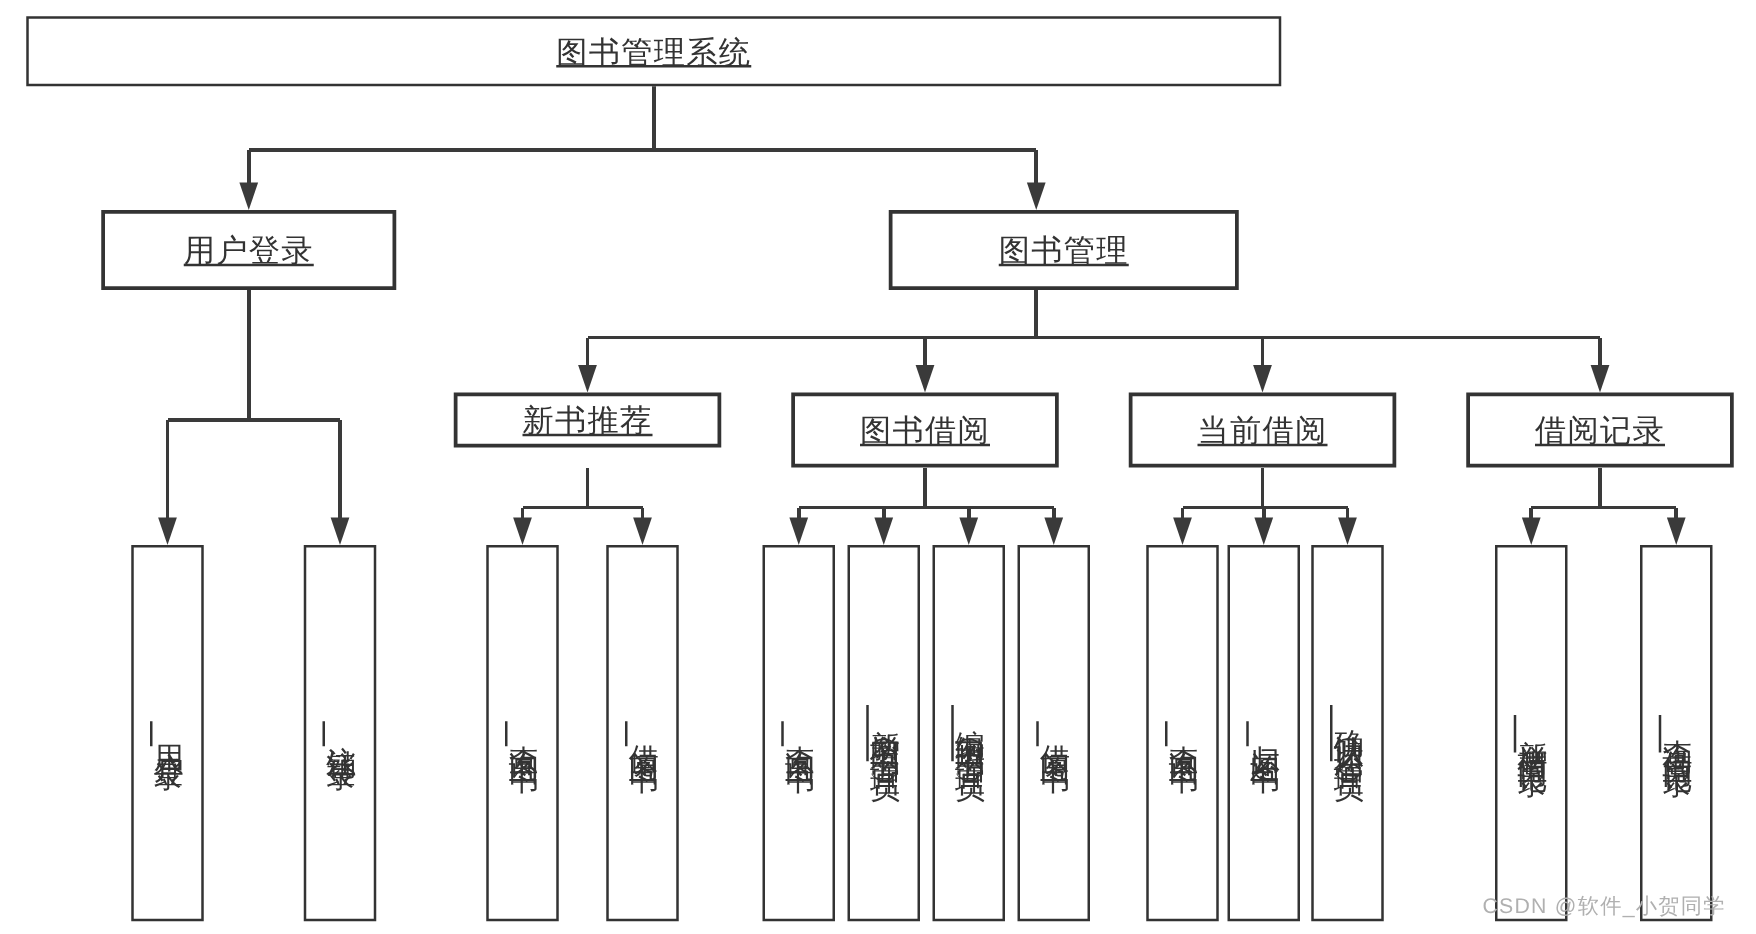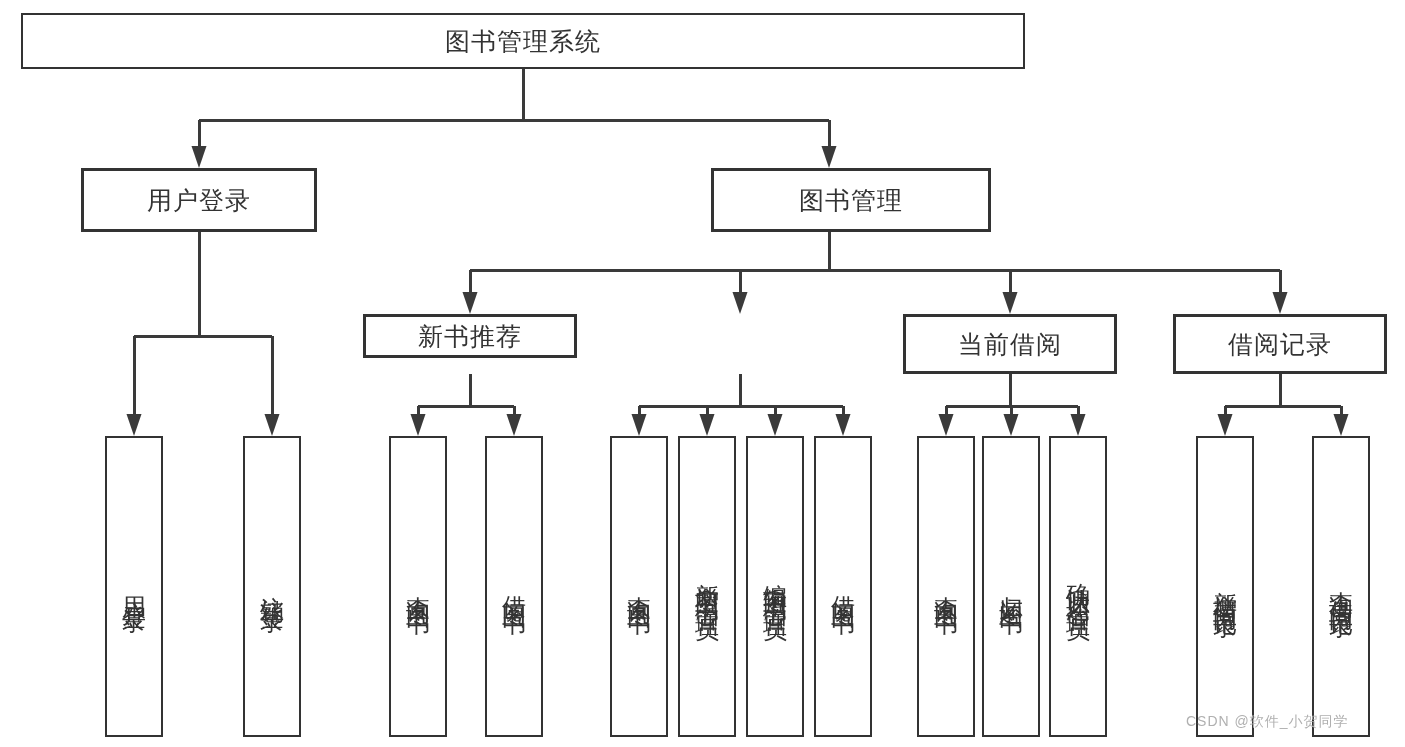--- a/index.html
+++ b/index.html
@@ -24,20 +24,21 @@
     display: flex;
     align-items: center;
     justify-content: center;
   }
   .box.thin { border-width: 2px; }
   .label {
     color: #333333;
     font-size: 25px;
     letter-spacing: 1px;
     white-space: nowrap;
+    text-decoration: underline;
   }
   .leaf .label {
     writing-mode: vertical-rl;
     text-orientation: mixed;
     font-size: 24px;
     letter-spacing: 5px;
     line-height: 1;
     white-space: normal;
   }
   
@@ -59,21 +60,21 @@
   .n-c4 { left: 814px; }
   .n-d1 { left: 917px; }
   .n-d2 { left: 982px; }
   .n-d3 { left: 1049px; }
   .n-e1 { left: 1196px; }
   .n-e2 { left: 1312px; }
   .watermark {
     position: absolute;
     left: 1186px;
     top: 713px;
-    font-size: 14px;
+    font-size: 17px;
     color: #b0b0b0;
     letter-spacing: 1px;
     white-space: nowrap;
     z-index: 5;
   }
 </style>
 </head>
 <body>
 
 <div class="canvas">
@@ -118,20 +119,23 @@
   <div class="box n-l2a">
     <span class="label">用户登录</span>
   </div>
   <div class="box n-l2b">
     <span class="label">图书管理</span>
   </div>
 
   <div class="box n-l3a">
     <span class="label">新书推荐</span>
   </div>
+  <div class="box n-l3b">
+    <span class="label">图书借阅</span>
+  </div>
   <div class="box n-l3d">
     <span class="label">借阅记录</span>
   </div>
   <div class="box n-l3c">
     <span class="label">当前借阅</span>
   </div>
 
   <div class="box thin leaf n-a1">
     <span class="label">用户登录</span>
   </div>

